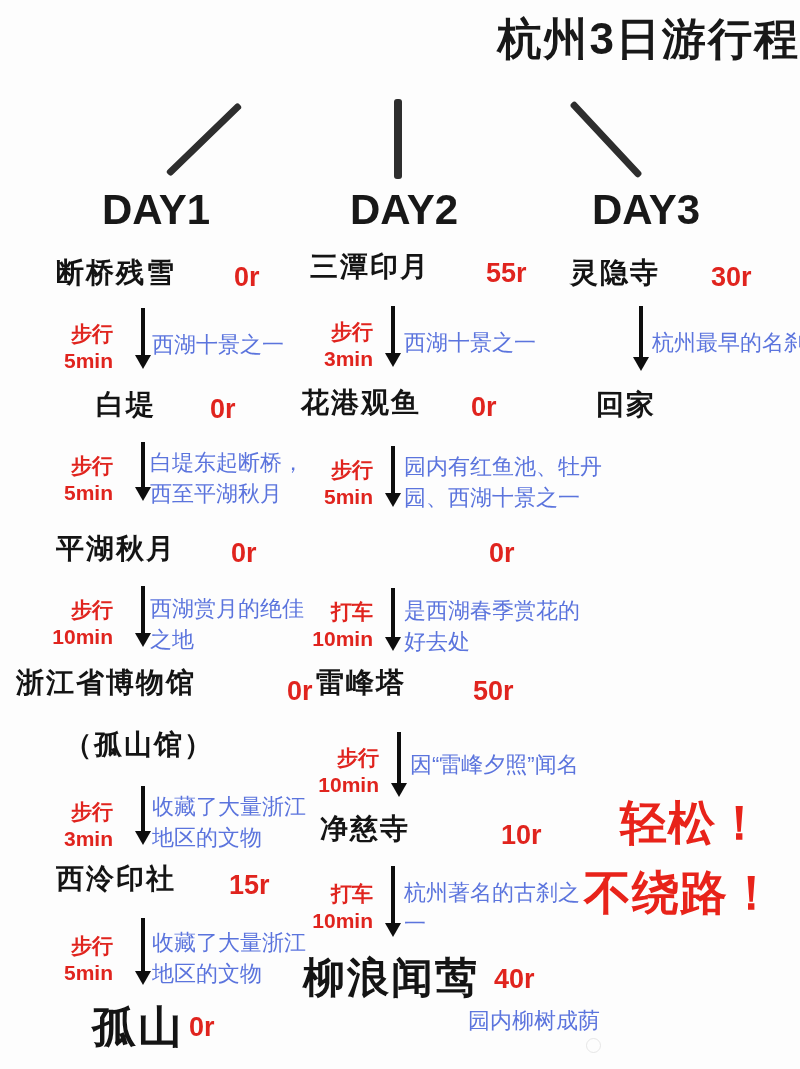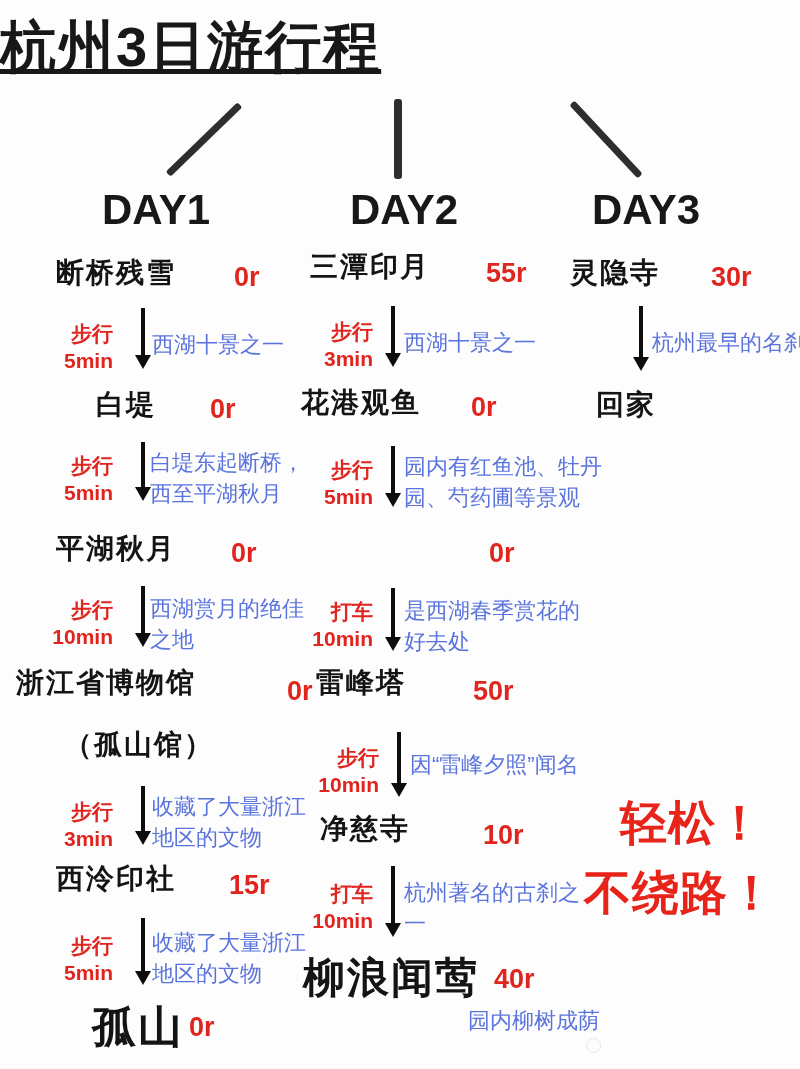--- a/index.html
+++ b/index.html
@@ -2,24 +2,23 @@
 <html><head>
 <meta charset="utf-8">
 <style>
   html,body { margin:0; padding:0; background:#ffffff; }
   .canvas {
     position:relative; width:800px; height:1069px; overflow:hidden;
     background:#fdfdfd;
     font-family:"Liberation Sans", sans-serif;
   }
   .title {
-    position:absolute; left:0; top:10px; width:800px; text-align:left;
-    font-size:56px; font-weight:bold; color:#181818; letter-spacing:2px;
+    position:absolute; left:0; top:10px; width:800px; text-align:right;
+    font-size:44px; font-weight:bold; color:#181818; letter-spacing:2px;
     white-space:nowrap;
-    text-decoration:underline;
   }
   .day-label {
     position:absolute; width:140px; text-align:center;
     font-size:42px; font-weight:bold; color:#181818; white-space:nowrap;
   }
   .conn { position:absolute; background:#2e2e2e; border-radius:3px; }
   .stop {
     position:absolute; font-weight:bold; color:#141414;
     font-size:28px; letter-spacing:2px; white-space:nowrap;
   }
@@ -133,21 +132,21 @@
   <div class="note oneline" style="left:404px; top:328px;">西湖十景之一</div>
 
   <div class="stop" style="left:301px; top:384px;">花港观鱼</div>
   <div class="price" style="left:471px; top:392px;">0r</div>
 
   <div class="arrow" style="left:391px; top:446px; height:56px;"></div>
   <div class="leg-label" style="left:288px; top:456px;">
     <span>步行</span>
     <span>5min</span>
   </div>
-  <div class="note" style="left:404px; top:452px; width:210px;">园内有红鱼池、牡丹园、芍药圃等景观</div>
+  <div class="note" style="left:404px; top:452px; width:210px;">园内有红鱼池、牡丹园、西湖十景之一</div>
 
   <div class="price" style="left:489px; top:538px;">0r</div>
 
   <div class="arrow" style="left:391px; top:588px; height:58px;"></div>
   <div class="leg-label" style="left:288px; top:598px;">
     <span>打车</span>
     <span>10min</span>
   </div>
   <div class="note" style="left:404px; top:596px; width:190px;">是西湖春季赏花的好去处</div>
 
@@ -155,21 +154,21 @@
   <div class="price" style="left:473px; top:676px;">50r</div>
 
   <div class="arrow" style="left:397px; top:732px; height:60px;"></div>
   <div class="leg-label" style="left:294px; top:744px;">
     <span>步行</span>
     <span>10min</span>
   </div>
   <div class="note oneline" style="left:410px; top:750px;">因“雷峰夕照”闻名</div>
 
   <div class="stop" style="left:320px; top:810px;">净慈寺</div>
-  <div class="price" style="left:483px; top:820px;">10r</div>
+  <div class="price" style="left:501px; top:820px;">10r</div>
 
   <div class="arrow" style="left:391px; top:866px; height:66px;"></div>
   <div class="leg-label" style="left:288px; top:880px;">
     <span>打车</span>
     <span>10min</span>
   </div>
   <div class="note" style="left:404px; top:878px; width:195px;">杭州著名的古刹之一</div>
 
   <div class="stop mid" style="left:303px; top:950px;">柳浪闻莺</div>
   <div class="price" style="left:494px; top:964px;">40r</div>

